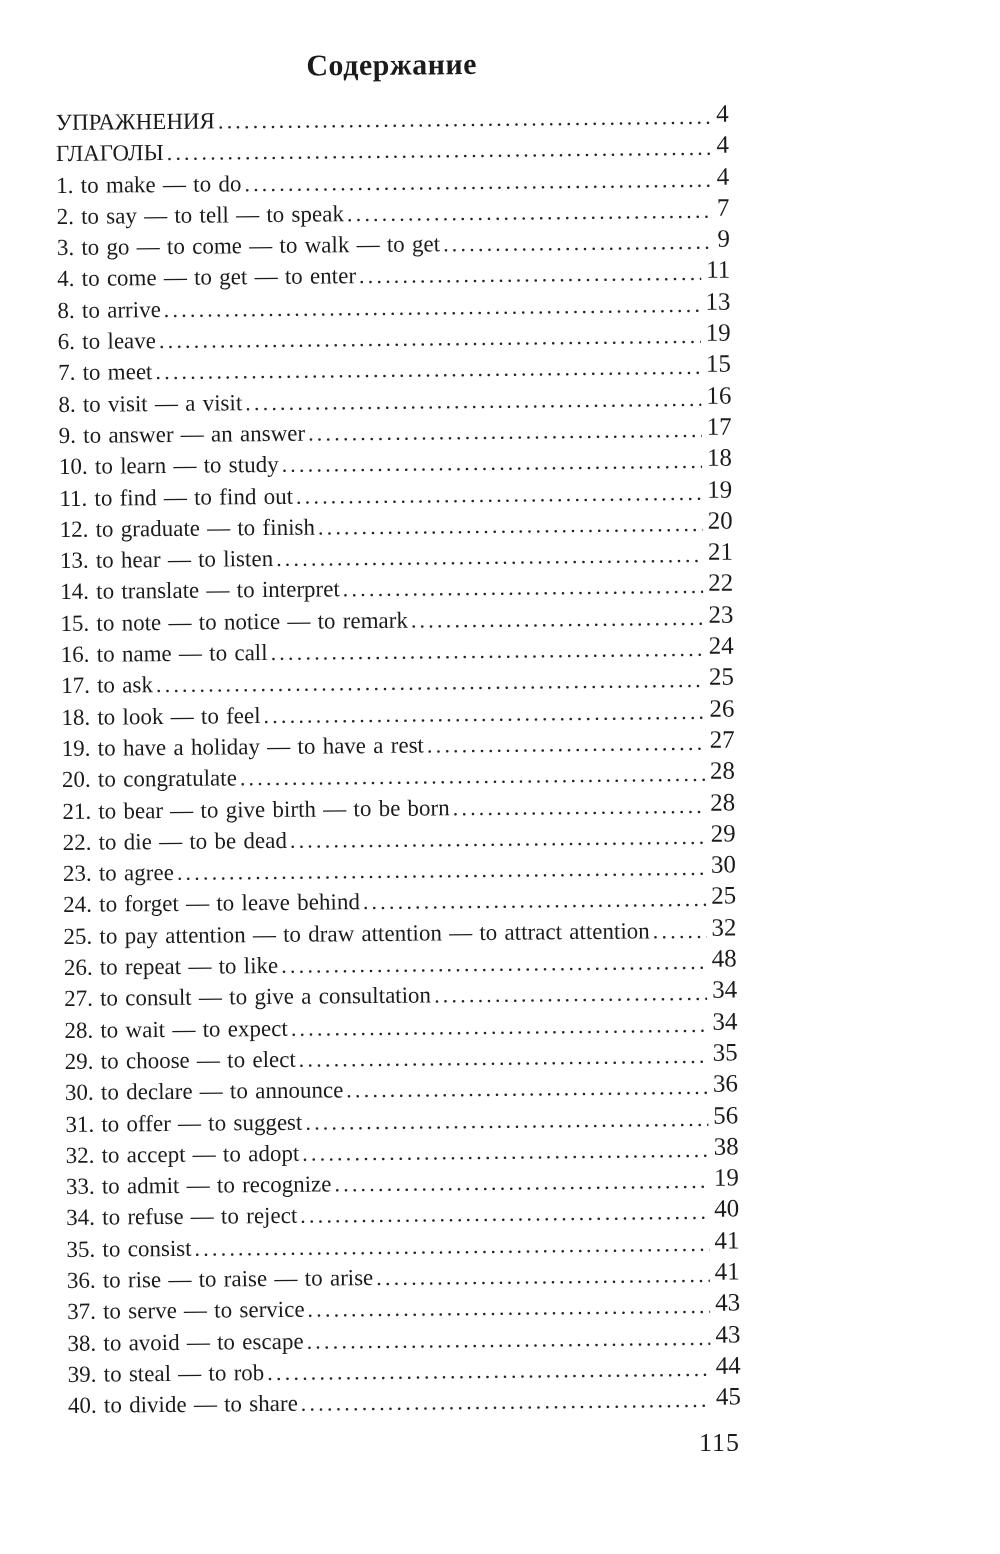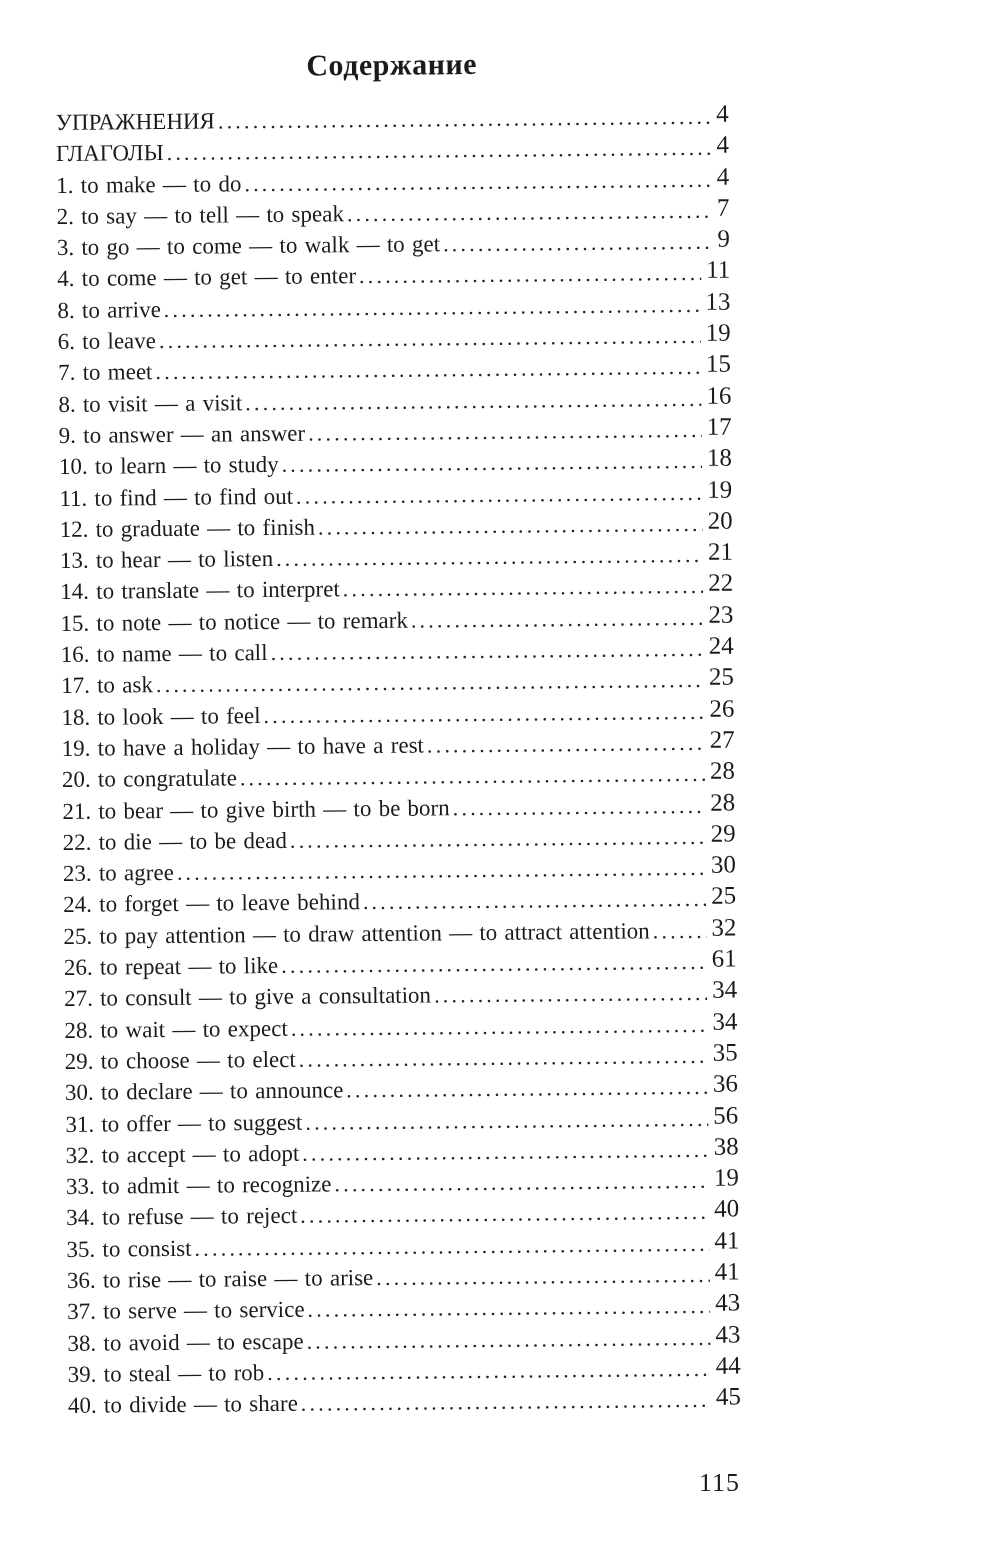--- a/index.html
+++ b/index.html
@@ -59,21 +59,21 @@
   }
   .toc-page {
     flex: 0 0 auto;
     font-size: 25px;
     padding-left: 5px;
     transform: translateY(-2px);
   }
   .footer-num {
     position: absolute;
     right: 76px;
-    top: 1468px;
+    top: 1428px;
     font-size: 26px;
     letter-spacing: 1px;
   }
 </style>
 </head>
 <body>
 
 <div class="page">
   <div class="content">
     <h1 class="title">Содержание</h1>
@@ -209,21 +209,21 @@
           <span class="toc-page">25</span>
         </div>
         <div class="toc-row">
           <span class="toc-label">25. to pay attention — to draw attention — to attract attention</span>
           <span class="dots"></span>
           <span class="toc-page">32</span>
         </div>
         <div class="toc-row">
           <span class="toc-label">26. to repeat — to like</span>
           <span class="dots"></span>
-          <span class="toc-page">61</span>
+          <span class="toc-page">48</span>
         </div>
         <div class="toc-row">
           <span class="toc-label">27. to consult — to give a consultation</span>
           <span class="dots"></span>
           <span class="toc-page">34</span>
         </div>
         <div class="toc-row">
           <span class="toc-label">28. to wait — to expect</span>
           <span class="dots"></span>
           <span class="toc-page">34</span>

